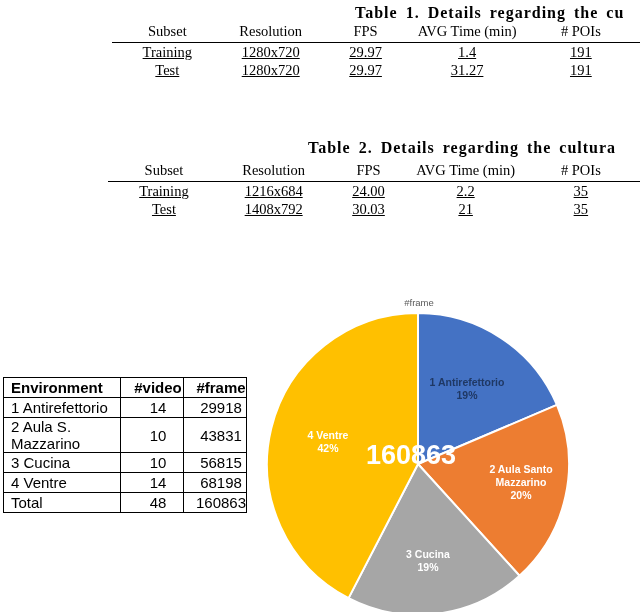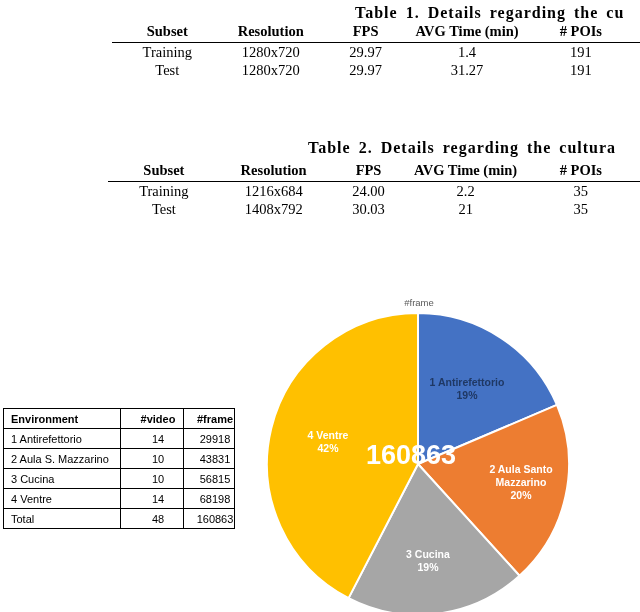--- a/index.html
+++ b/index.html
@@ -13,27 +13,27 @@
     position:absolute; white-space:nowrap; font-weight:bold;
     font-size:16px; letter-spacing:1px; word-spacing:3px; color:#000;
   }
 
   
   .paper-table {
     position:absolute; border-collapse:collapse; table-layout:fixed;
     font-size:14.5px; color:#000; text-align:center;
   }
   .paper-table thead tr { border-bottom:1.6px solid #000; }
-  .paper-table th { font-weight:bold; height:21px; padding:0; vertical-align:middle; }
-  .paper-table td { height:18.5px; padding:0; vertical-align:middle; }
+  .paper-table th { font-weight:normal; height:21px; padding:0; vertical-align:middle; }
+  .paper-table td { height:18.5px; padding:0; vertical-align:middle;text-decoration:underline; }
 
   
   .env-table {
-    position:absolute; left:3px; top:408px; border-collapse:collapse; table-layout:fixed;
-    font-family:"Liberation Sans", sans-serif; font-size:11px; color:#000;
+    position:absolute; left:3px; top:377px; border-collapse:collapse; table-layout:fixed;
+    font-family:"Liberation Sans", sans-serif; font-size:15px; color:#000;
     background:#fff;
   }
   .env-table th, .env-table td {
     border:1.5px solid #000; height:19px; padding:0 0 0 0; vertical-align:middle;
   }
   .env-table .c-env { text-align:left; padding-left:7px; }
   .env-table .c-num { text-align:center;padding-left:12px; }
   .env-table thead th { font-weight:bold; }
   .env-table tr.total-row td { font-weight:normal; }
 

